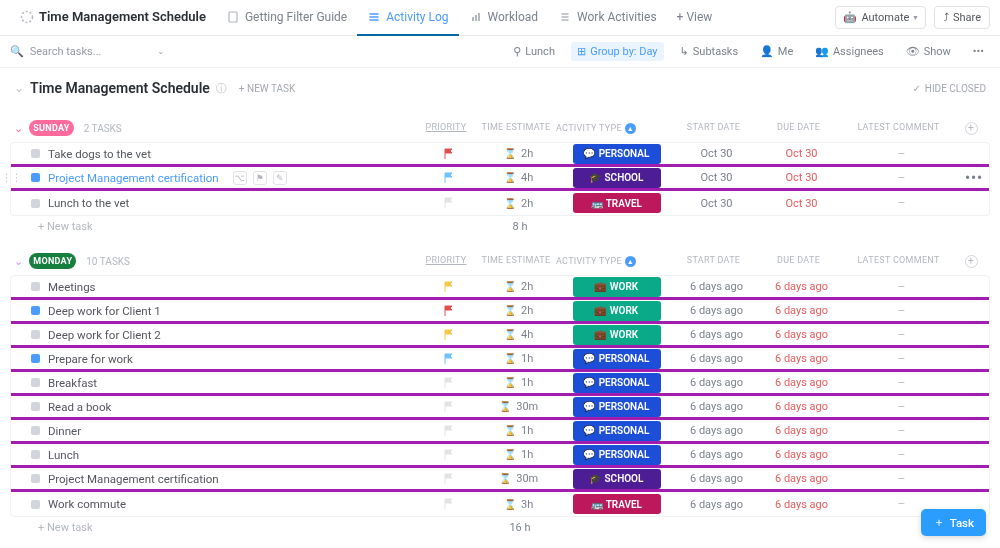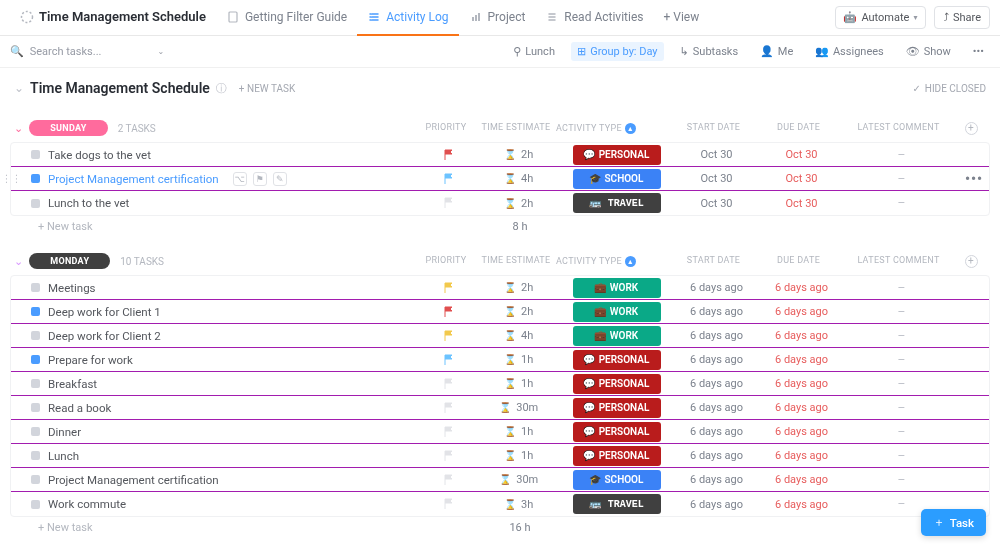--- a/index.html
+++ b/index.html
@@ -1,66 +1,66 @@
 <!DOCTYPE html>
 <html><head>
 <meta charset="utf-8">
 <style>
 * { box-sizing: border-box; margin: 0; padding: 0; font-family: -apple-system, BlinkMacSystemFont, "Segoe UI", Roboto, sans-serif; }
 body { background: #fff; font-size: 12px; color: #54575d; width: 1000px; }
 .topbar { display: flex; align-items: center; height: 36px; border-bottom: 1px solid #e8e8e8; padding: 0 10px; }
 .topbar-left { display: flex; align-items: center; gap: 0; }
 .tab { display: flex; align-items: center; gap: 5px; padding: 0 10px; height: 36px; color: #7c828d; font-size: 12px; cursor: pointer; border-bottom: 2px solid transparent; }
 .tab.title { font-weight: 600; color: #292d34; font-size: 13px; }
-.tab.active { color: #4a9cff; border-bottom: 2px solid #f97316; }
+.tab.active { color: #4a9cff; border-bottom: 2px solid #0369a1; }
 .tab-icon { width: 14px; height: 14px; display: inline-flex; align-items: center; justify-content: center; }
 .topbar-right { margin-left: auto; display: flex; align-items: center; gap: 8px; }
 .btn { display: flex; align-items: center; gap: 4px; padding: 4px 8px; border: 1px solid #e0e2e6; border-radius: 4px; color: #54575d; font-size: 11px; cursor: pointer; background: #fff; }
 .toolbar { display: flex; align-items: center; height: 32px; padding: 0 10px; border-bottom: 1px solid #f0f0f0; }
 .search { display: flex; align-items: center; gap: 6px; color: #979ba5; font-size: 11px; flex: 1; }
 .toolbar-right { display: flex; align-items: center; gap: 10px; }
 .tool-item { display: flex; align-items: center; gap: 4px; font-size: 11px; color: #7c828d; cursor: pointer; padding: 3px 6px; border-radius: 3px; }
 .tool-item.active-group { background: #eaf4ff; color: #4a9cff; }
 .page-header { display: flex; align-items: center; padding: 12px 14px; }
 .page-title { font-size: 14px; font-weight: 600; color: #292d34; }
 .new-task-btn { margin-left: 12px; font-size: 10px; color: #a4a8b1; cursor: pointer; }
 .hide-closed { margin-left: auto; font-size: 10px; color: #a4a8b1; display: flex; align-items: center; gap: 4px; }
 .group { margin: 6px 10px 10px 10px; }
 .group-header { display: flex; align-items: center; padding: 6px 4px; }
-.day-pill { font-size: 9px; font-weight: 700; padding: 3px 21px; border-radius: 10px; color: #fff; letter-spacing: 0.3px; }
+.day-pill { font-size: 9px; font-weight: 700; padding: 3px 4px; border-radius: 10px; color: #fff; letter-spacing: 0.3px; }
 .task-count { font-size: 10px; color: #b3b7bf; margin-left: 10px; }
 .col-headers { display: flex; margin-left: auto; }
 .col-h { font-size: 9px; color: #b3b7bf; text-align: center; letter-spacing: 0.3px; }
-.col-priority { width: 60px; }
+.col-priority { width: 60px; text-decoration: underline; }
 .col-time { width: 80px; }
 .col-activity { width: 115px; display:flex; align-items:center; justify-content:flex-start; gap:3px; }
 .col-start { width: 85px; }
 .col-due { width: 85px; }
 .col-comment { width: 115px; }
 .col-add { width: 30px; display:flex; align-items:center; justify-content:center; }
 .task-list { background: #fff; border: 1px solid #f0f1f3; border-radius: 4px; }
-.task-row { display: flex; align-items: center; min-height: 24px; padding: 0; border-bottom: 1px solid #a21caf; position: relative; }
+.task-row { display: flex; align-items: center; min-height: 24px; padding: 0; border-bottom: 3px solid #a21caf; position: relative; }
 .task-row:last-child { border-bottom: none; }
 .task-left { display: flex; align-items: center; flex: 1; padding-left: 20px; gap: 8px; }
 .status-sq { width: 9px; height: 9px; border-radius: 2px; flex-shrink:0; }
 .status-grey { background: #d2d5dc; }
 .status-blue { background: #4a9cff; }
 .task-name { font-size: 11.5px; color: #54575d; }
 .task-name.sel { color: #4a9cff; }
 .row-icons { display:flex; gap:6px; margin-left:6px; }
 .row-icons span { width:14px; height:14px; border:1px solid #e0e2e6; border-radius:3px; display:flex; align-items:center; justify-content:center; font-size:9px; color:#b3b7bf; }
 .priority-cell { width: 60px; display:flex; align-items:center; justify-content:center; }
 .flag { width:12px; height:12px; }
 .time-cell { width: 80px; display:flex; align-items:center; justify-content:center; gap:4px; font-size:11px; color:#7c828d; }
 .hourglass { color:#c9ccd3; font-size:10px; }
 .activity-cell { width: 115px; display:flex; align-items:center; justify-content:center; }
 .act-pill { width: 88px; height: 20px; border-radius: 3px; color:#fff; font-size:10px; font-weight:600; display:flex; align-items:center; justify-content:center; gap:3px; }
-.act-personal { background:#b91c1c; }
-.act-school { background:#3b82f6; }
-.act-travel { background:#404040;font-family:Liberation Mono, monospace; }
+.act-personal { background:#1d4ed8; }
+.act-school { background:#4c1d95; }
+.act-travel { background:#be185d; }
 .act-work { background:#0aa987; }
 .start-cell { width:85px; text-align:center; font-size:11px; color:#7c828d; }
 .due-cell { width:85px; text-align:center; font-size:11px; color:#e75c5c; }
 .comment-cell { width:115px; text-align:center; color:#c0c3cb; }
 .more-cell { width:30px; text-align:center; color:#7c828d; font-weight:700; font-size:14px; letter-spacing:1px; }
 .footer-row { display:flex; align-items:center; padding: 4px 0 4px 28px; font-size:11px; color:#b3b7bf; }
 .footer-row .sum { margin-left:auto; width: 80px; text-align:center; color:#7c828d; }
 .footer-row .spacer { width: 430px; }
 .row-dots { position:absolute; left:-18px; color:#c0c3cb; font-size:10px; display:flex; align-items:center; gap:4px; }
 .float-task-btn { position:fixed; right:14px; bottom:12px; background:#2b9dff; color:#fff; border-radius:5px; padding:6px 12px; font-size:11.5px; font-weight:500; display:flex; align-items:center; gap:5px; cursor:pointer; box-shadow:0 2px 6px rgba(0,0,0,0.15); }
@@ -99,29 +99,29 @@
       <span>Activity Log</span>
     </div>
     <div class="tab">
       <span class="tab-icon">
           <svg width="12" height="12" viewBox="0 0 12 12">
             <rect x="2" y="6" width="2" height="4" fill="#b3b7bf"></rect>
             <rect x="5" y="4" width="2" height="6" fill="#b3b7bf"></rect>
             <rect x="8" y="2" width="2" height="8" fill="#b3b7bf"></rect>
           </svg>
         </span>
-      <span>Project</span>
+      <span>Workload</span>
     </div>
     <div class="tab">
       <span class="tab-icon">
           <svg width="12" height="12" viewBox="0 0 12 12">
             <path d="M3 3h6M3 6h6M3 9h6" stroke="#b3b7bf" stroke-width="1.5" stroke-linecap="round"></path>
           </svg>
         </span>
-      <span>Read Activities</span>
+      <span>Work Activities</span>
     </div>
     <div class="tab">
       <span>+ View</span>
     </div>
   </div>
   <div class="topbar-right">
     <div class="btn">
       <span>🤖</span>
       <span>Automate</span>
       <span class="caret">▾</span>
@@ -265,21 +265,21 @@
       </div>
       <div class="footer-row">
         <span>+ New task</span>
         <span class="sum">8 h</span>
         <span class="spacer"></span>
       </div>
     </div>
     <div class="group">
       <div class="group-header">
     <span style="color:#d896ff;margin-right:6px;font-size:11px;">⌄</span>
-    <span class="day-pill" style="background:#404040">MONDAY</span>
+    <span class="day-pill" style="background:#15803d">MONDAY</span>
     <span class="task-count">10 TASKS</span>
     <div class="col-headers">
       <div class="col-h col-priority">PRIORITY</div>
       <div class="col-h col-time">TIME ESTIMATE</div>
       <div class="col-h col-activity">ACTIVITY TYPE<span class="sort-badge">▴</span></div>
       <div class="col-h col-start">START DATE</div>
       <div class="col-h col-due">DUE DATE</div>
       <div class="col-h col-comment">LATEST COMMENT</div>
       <div class="col-h col-add">
             <span class="circle-plus">+</span>

